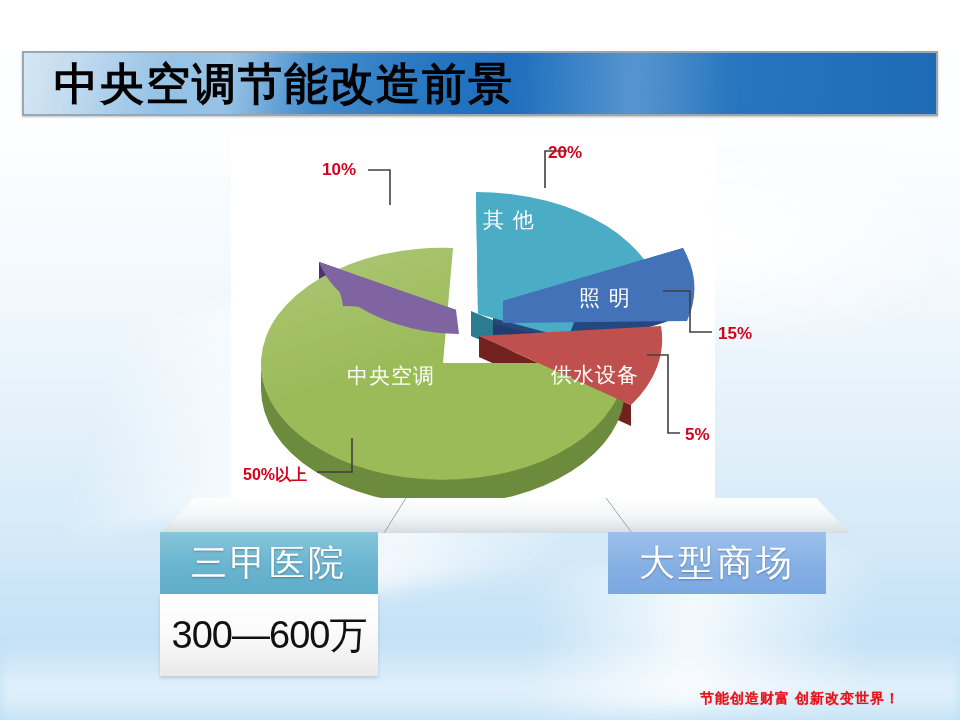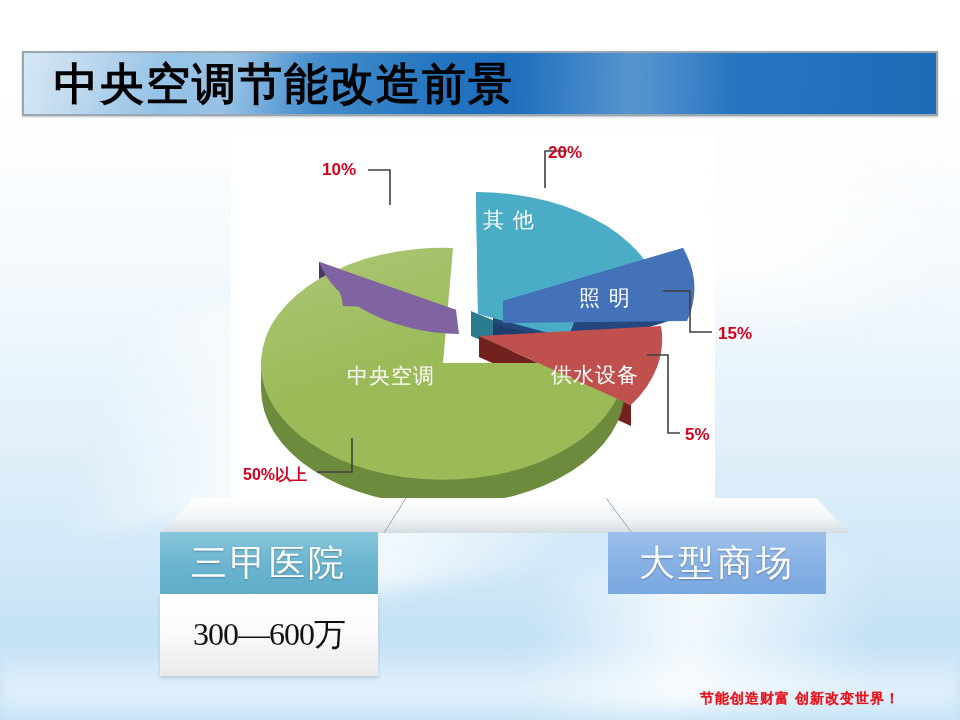--- a/index.html
+++ b/index.html
@@ -95,22 +95,22 @@
     font-size:36px;color:#ffffff;letter-spacing:3px;
     text-shadow:0 1px 2px rgba(0,0,0,.28);
   }
   .tbl-head.teal{background:linear-gradient(180deg,#87c6dc 0%,#6ab4cf 55%,#5fadc9 100%);}
   .tbl-head.green{background:linear-gradient(180deg,#b3d275 0%,#a3c95f 55%,#9cc557 100%);}
   .tbl-head.blue{background:linear-gradient(180deg,#9ec0eb 0%,#85b0e4 55%,#7aa8e1 100%);}
   .tbl-cell{
     height:82px;box-sizing:border-box;
     background:linear-gradient(180deg,#ffffff 0%,#fbfbfb 45%,#eaeaea 100%);
     display:flex;align-items:center;justify-content:center;
-    font-family:Liberation Serif, serif;
-    font-size:32px;color:#111;letter-spacing:-1px;
+    font-family:Liberation Sans, sans-serif;
+    font-size:38px;color:#111;letter-spacing:-1px;
     box-shadow:0 2px 3px rgba(120,140,160,.35);
   }
   .col-a{left:0;}
   .col-b{left:224px;}
   .col-c{left:448px;}
 
   
   #footer-slogan{
     position:absolute;left:700px;top:690px;
     color:#e8121a;font-weight:bold;font-size:14px;

